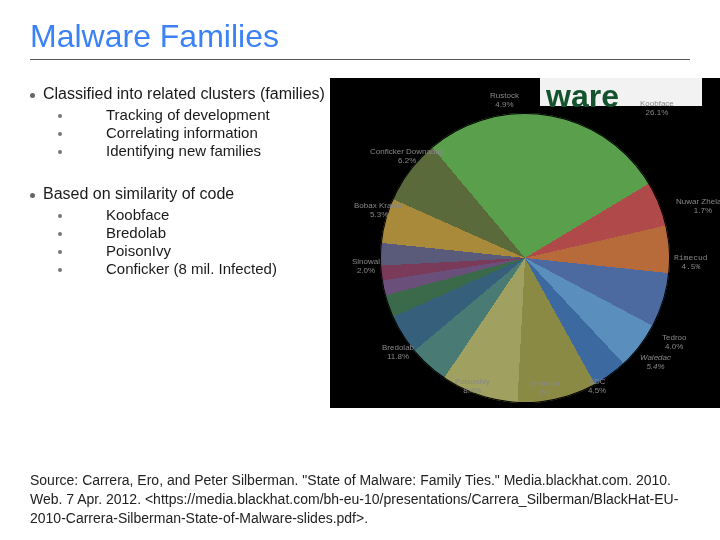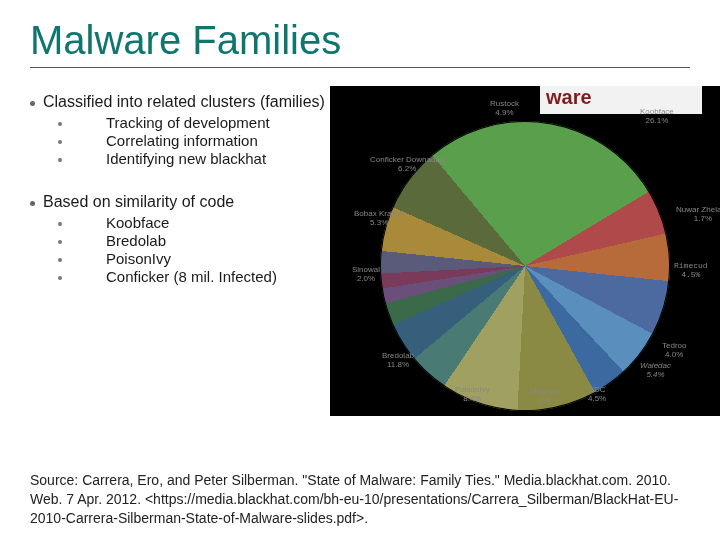--- a/index.html
+++ b/index.html
@@ -1,29 +1,29 @@
 <!DOCTYPE html>
 <html><head>
 <meta charset="utf-8">
 <style>
   * { box-sizing: border-box; margin: 0; padding: 0; }
   html, body { width: 720px; height: 540px; background: #fff; font-family: Arial, Helvetica, sans-serif; overflow: hidden; }
   .slide { width: 720px; height: 540px; background: #fff; position: relative; padding: 18px 30px 10px 30px; }
   .title-wrap { border-bottom: 1.5px solid #555; padding-bottom: 4px; margin-bottom: 22px; }
-  .title { font-size: 40px; font-weight: 400; color: #0f766e; letter-spacing: 0; }
+  .title { font-size: 32px; font-weight: 400; color: #3b82f6; letter-spacing: 0; }
   .content { display: flex; flex-direction: row; justify-content: center; }
   .textcol { flex: 0 0 300px; font-size: 16px; color: #1a1a1a; }
   .b1 { display: flex; align-items: flex-start; margin: 3px 0; }
   .b1 .dot { display:inline-block; width:5px; height:5px; background:#666; border-radius:50%; margin-top:8px; margin-right:8px; flex-shrink:0; }
   .b2 { display: flex; align-items: flex-start; margin: 1px 0 1px 28px; font-size: 15px; gap: 36px; }
   .b2 .dot { display:inline-block; width:4px; height:4px; background:#777; border-radius:50%; margin-top:8px; margin-right:8px; flex-shrink:0; }
   .spacer { height: 22px; }
   .chartcol { flex: 1; position: relative; }
   .chartbox { position:absolute; left:0; top:-4px; width:390px; height:330px; background:#000; }
-  .wlabel { position:absolute; top:0; left:210px; right:18px; height:28px; background:#f2f2f2; color:#7f1d1d; font-size:20px; font-weight:700; padding-left:6px; }
+  .wlabel { position:absolute; top:0; left:210px; right:18px; height:28px; background:#f2f2f2; color:#14532d; font-size:32px; font-weight:700; padding-left:6px; }
   .pie-wrap { position:absolute; top:35px; left:50px; width:290px; height:290px; }
   .pie { width:100%; height:100%; border-radius:50%; background: conic-gradient(
       #5aa04c 0deg 99deg,
       #b04a4a 99deg 117deg,
       #b76a3a 117deg 136deg,
       #4c6aa0 136deg 158deg,
       #5a8fbd 158deg 177deg,
       #3c6aa0 177deg 191deg,
       #8a8a45 191deg 223deg,
       #a0a060 223deg 254deg,
@@ -58,21 +58,21 @@
       <div class="b2">
           <span class="dot"></span>
           <span>Tracking of development</span>
         </div>
       <div class="b2">
           <span class="dot"></span>
           <span>Correlating information</span>
         </div>
       <div class="b2">
           <span class="dot"></span>
-          <span>Identifying new blackhat</span>
+          <span>Identifying new families</span>
         </div>
 
       <div class="spacer"></div>
 
       <div class="b1">
         <span class="dot"></span>
         <span>Based on similarity of code</span>
       </div>
       <div class="b2">
           <span class="dot"></span>

